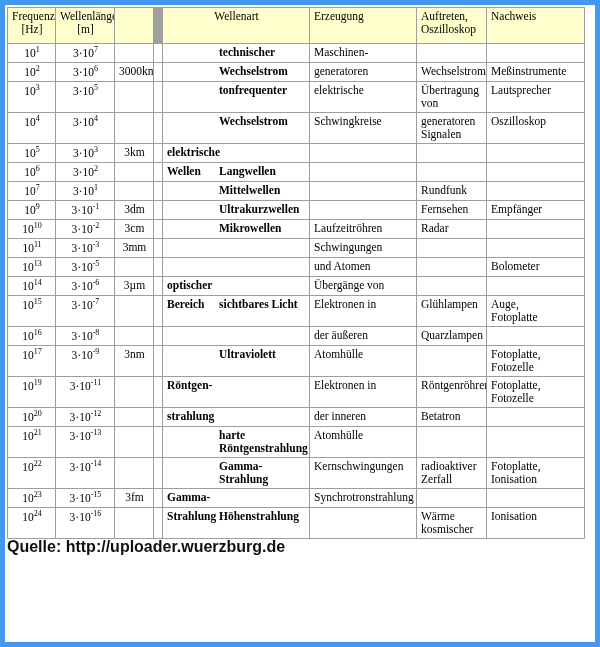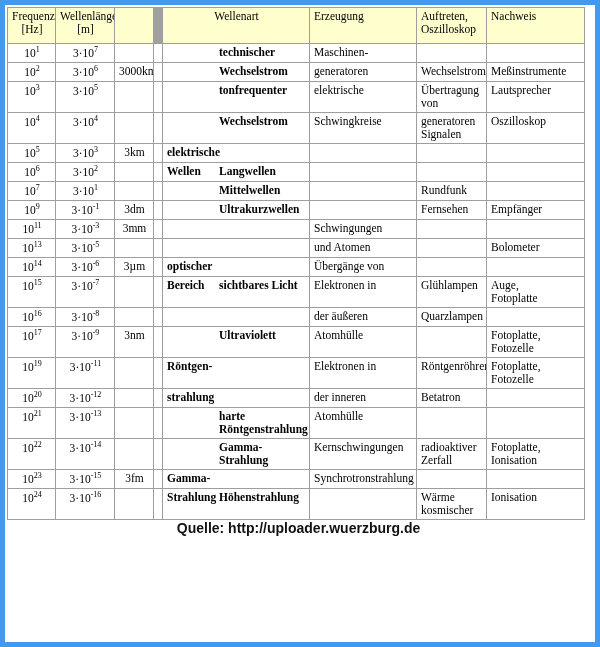--- a/index.html
+++ b/index.html
@@ -22,23 +22,23 @@
   .spectrum thead th.spacer{background:#a0a0a0;padding:0;}
   .spectrum tbody tr{height:19px;}
   .spectrum td.spacer{padding:0;}
   .c-center{text-align:center;}
   .c-left{text-align:left;}
   sup{font-size:8px;line-height:1;}
   .combo{display:flex;font-weight:bold;}
   .combo .cat{flex:0 0 52px;white-space:pre-line;}
   .combo .art{flex:1;white-space:pre-line;}
   .footer{
-    width:586px;box-sizing:border-box;text-align:center;
+    width:586px;box-sizing:border-box;text-align:left;
     font-family:"Liberation Sans", "DejaVu Sans", sans-serif;
-    font-weight:bold;font-size:14px;line-height:12px;color:#111;
+    font-weight:bold;font-size:16px;line-height:12px;color:#111;
     padding:2px 3px 0 0;
   }
 </style>
 </head>
 <body>
 
 <div class="frame">
   <div class="inner">
     <table class="spectrum">
       <colgroup>
@@ -143,20 +143,30 @@
             <td class="c-center">10<sup>9</sup></td>
             <td class="c-center">3·10<sup>-1</sup></td>
             <td class="c-center">3dm</td>
             <td class="spacer"></td>
             <td><div class="combo"><span class="cat"></span><span class="art">Ultrakurzwellen</span></div></td>
             <td class="c-left"></td>
             <td class="c-left">Fernsehen</td>
             <td class="c-left">Empfänger</td>
           </tr>
           <tr>
+            <td class="c-center">10<sup>10</sup></td>
+            <td class="c-center">3·10<sup>-2</sup></td>
+            <td class="c-center">3cm</td>
+            <td class="spacer"></td>
+            <td><div class="combo"><span class="cat"></span><span class="art">Mikrowellen</span></div></td>
+            <td class="c-left">Laufzeitröhren</td>
+            <td class="c-left">Radar</td>
+            <td class="c-left"></td>
+          </tr>
+          <tr>
             <td class="c-center">10<sup>11</sup></td>
             <td class="c-center">3·10<sup>-3</sup></td>
             <td class="c-center">3mm</td>
             <td class="spacer"></td>
             <td><div class="combo"><span class="cat"></span><span class="art"></span></div></td>
             <td class="c-left">Schwingungen</td>
             <td class="c-left"></td>
             <td class="c-left"></td>
           </tr>
           <tr>

